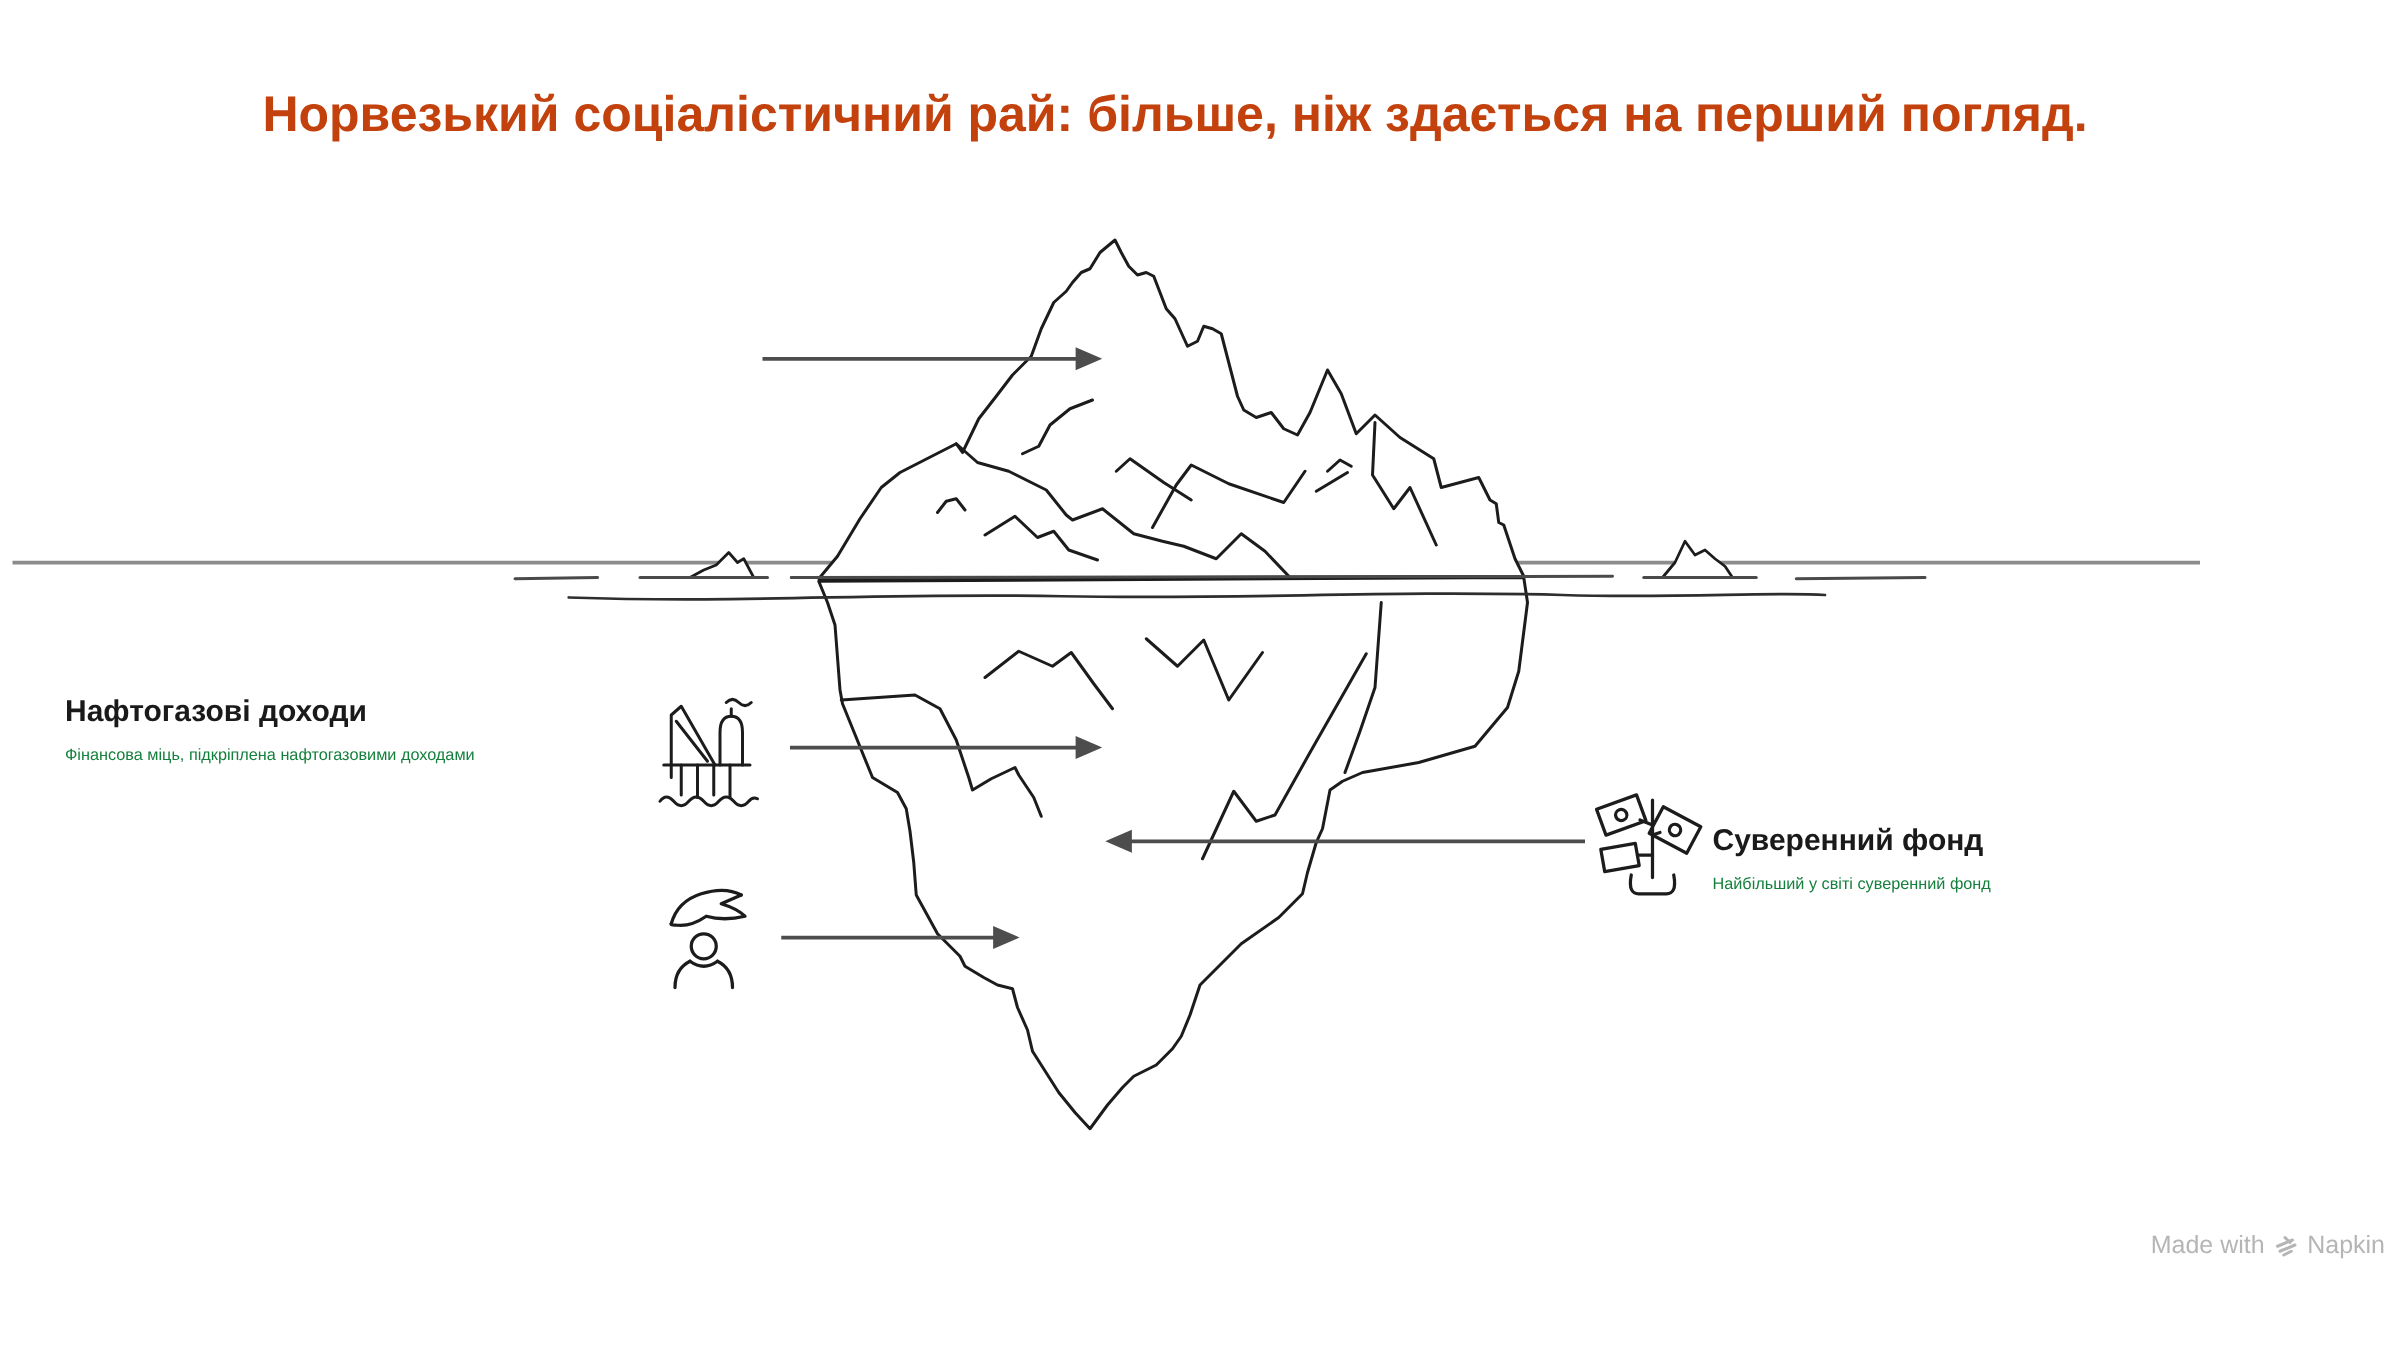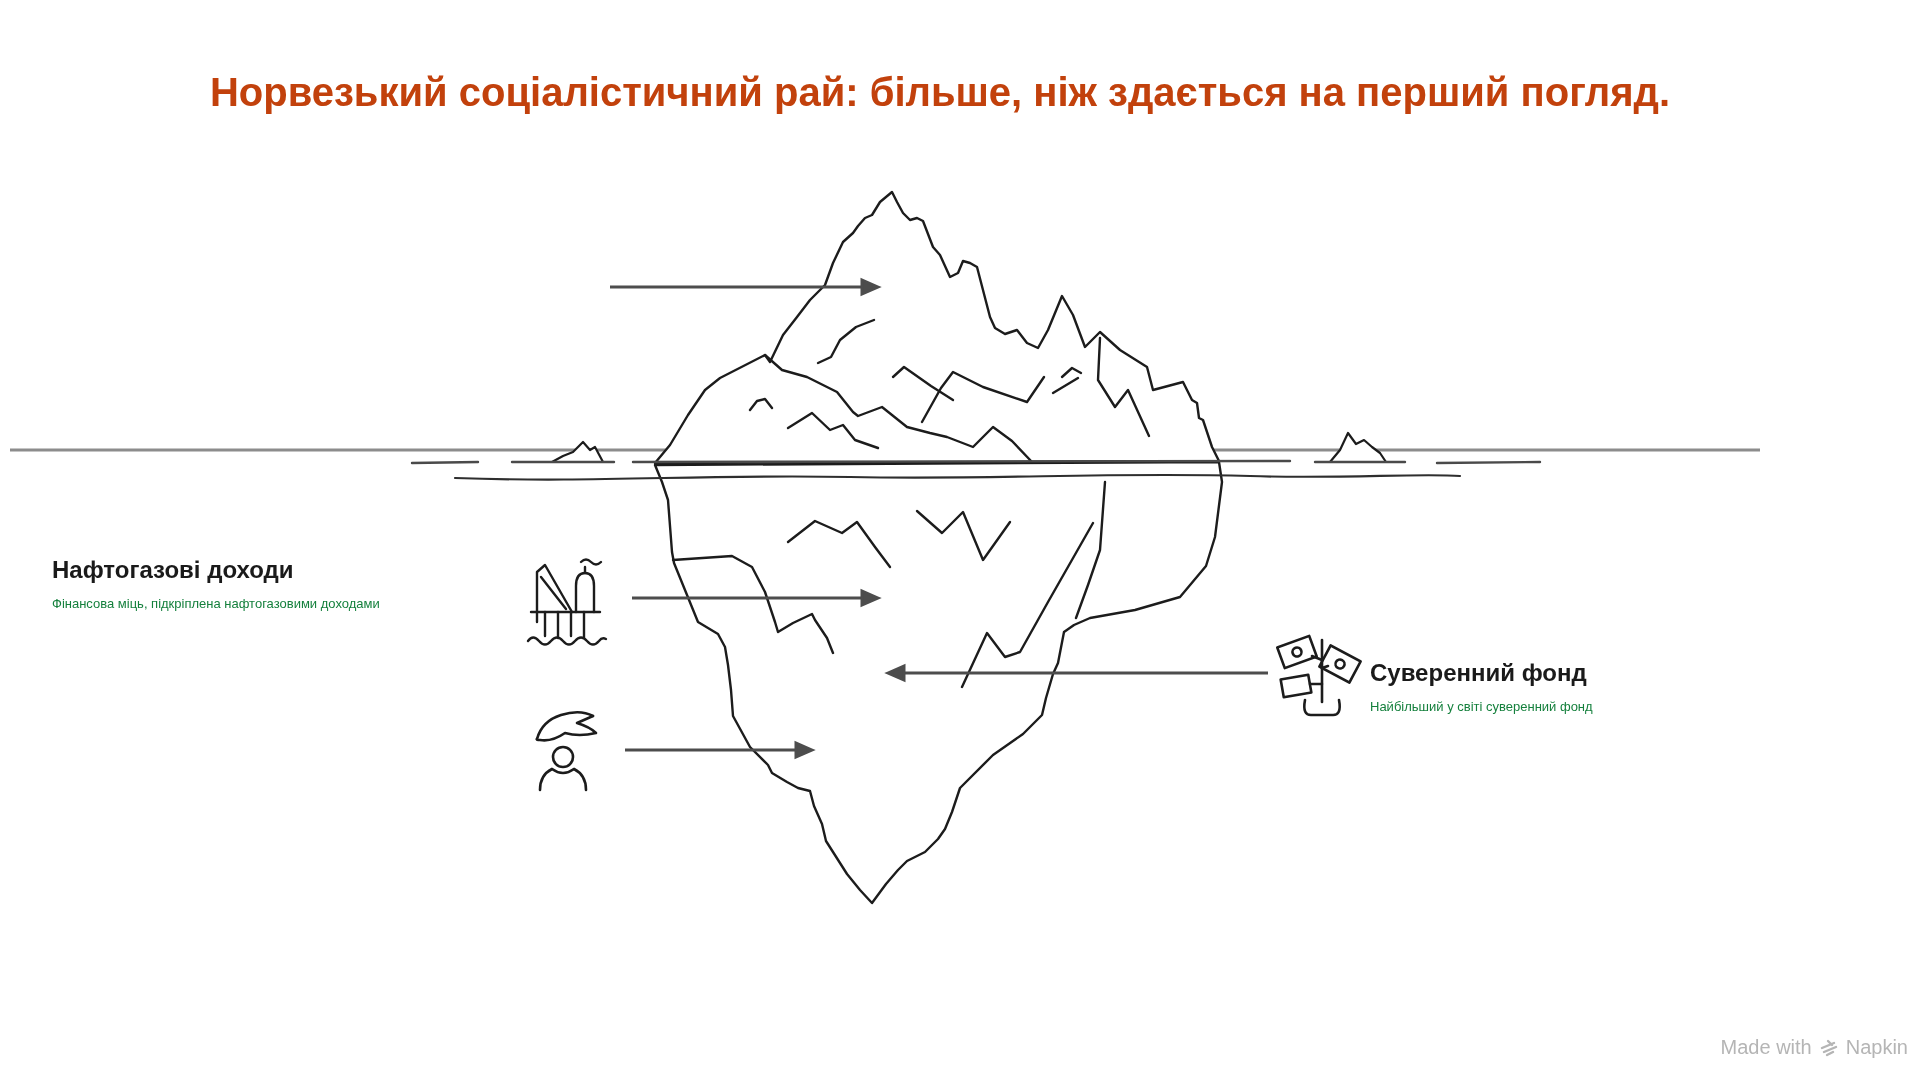--- a/index.html
+++ b/index.html
@@ -9,21 +9,21 @@
          font-size:40px;font-weight:bold;letter-spacing:0;color:#c2410c;}
   .scene{position:absolute;inset:0;}
   .callout{position:absolute;}
   .callout .hd{font-size:24px;font-weight:bold;color:#1a1a1a;line-height:28px;}
   .callout .ds{font-size:13px;color:#15803d;line-height:25px;margin-top:7px;}
   .callout.right-align{text-align:left;}
   .callout.left-align{text-align:left;}
   .co-oil{top:556px;right:1418px;width:450px;}
   .co-social{top:708px;right:1418px;width:450px;}
   .co-fund{top:646px;left:1370px;width:430px;margin-top:13px;}
-  .footer{position:absolute;top:1036px;right:12px;display:inline-flex;align-items:center;
+  .footer{position:absolute;top:985px;right:12px;display:inline-flex;align-items:center;
           gap:7px;font-size:20px;color:#b5b5b5;}
   svg{display:block;}
 </style>
 </head>
 <body>
 
 <div class="canvas">
 
   <div class="title">Норвезький соціалістичний рай: більше, ніж здається на перший погляд.</div>
 

